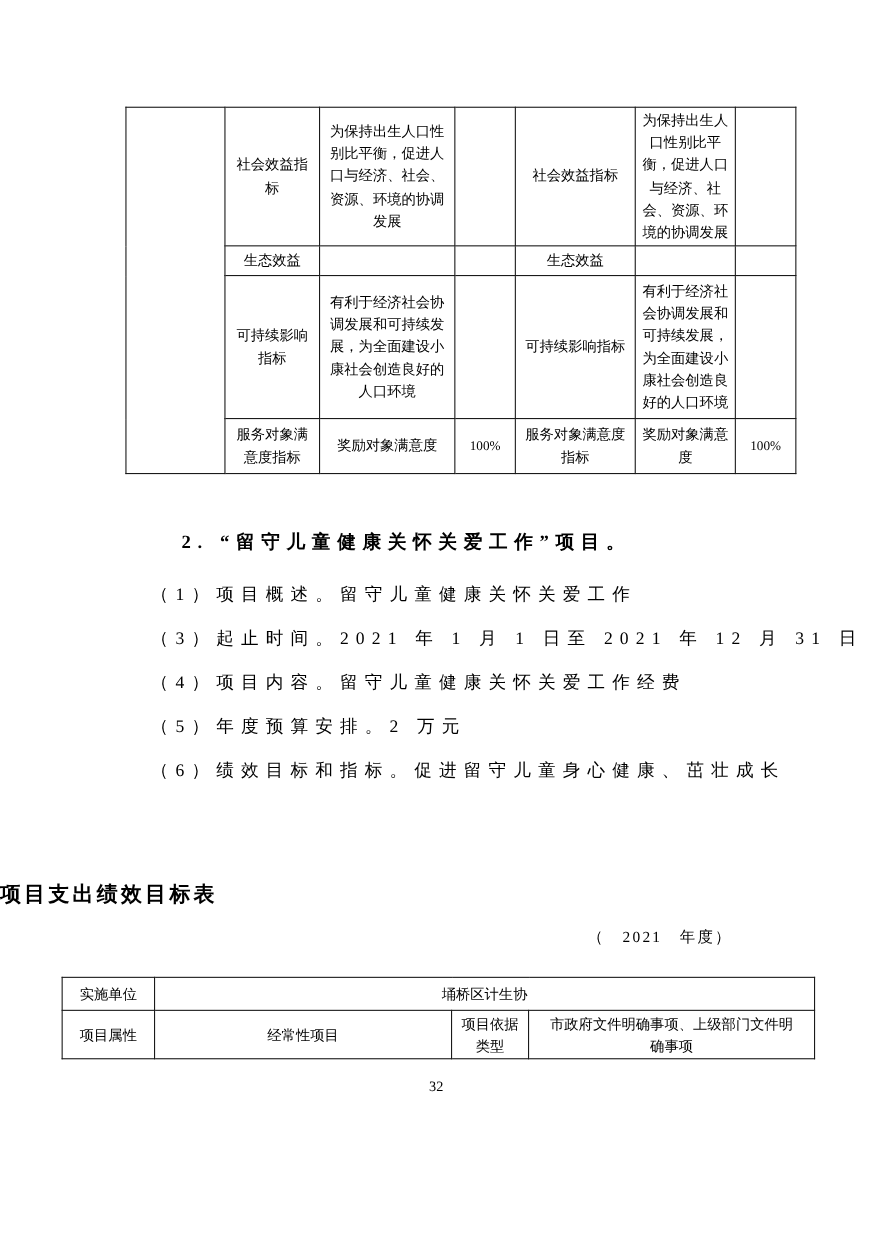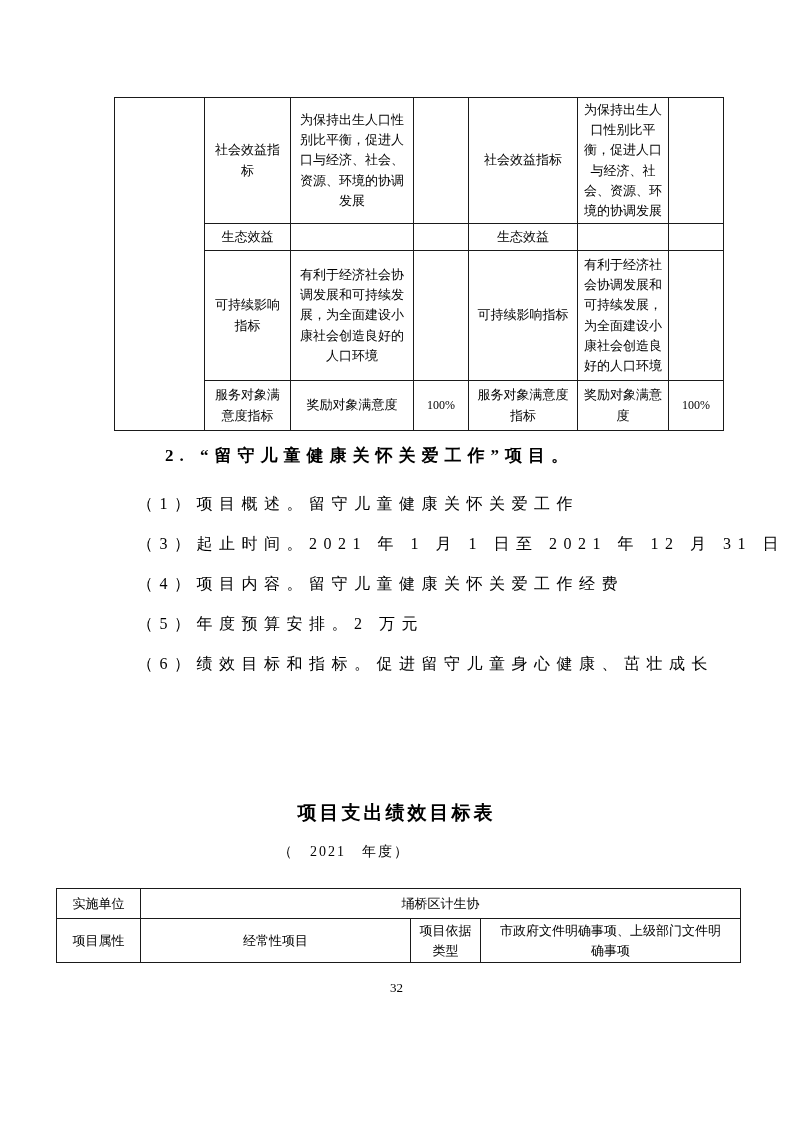--- a/index.html
+++ b/index.html
@@ -26,35 +26,36 @@
   .ind-table tr.r2 td { height:27px; }
   .ind-table tr.r3 td { height:130px; }
   .ind-table tr.r4 td { height:50px; }
 
   
   .section { position:absolute; left:100px; top:442px; width:640px; }
   .sec-heading {
     font-weight:bold; font-size:17px; letter-spacing:6px;
     line-height:28px; margin-left:65px; margin-bottom:14px;
     white-space:nowrap;
+    margin-top:37px;
   }
   .section p {
     font-size:16px; letter-spacing:6.5px; line-height:40px;
     text-align:justify; text-indent:37px;
   }
   .section p.nowrap { white-space:nowrap; text-align:left; }
 
   
   .tbl-title {
     position:absolute; left:0; top:800px; width:793px;
-    text-align:center; font-weight:bold; font-size:19px; letter-spacing:3px;
+    text-align:left; font-weight:bold; font-size:19px; letter-spacing:3px;
   }
   .tbl-year {
-    position:absolute; left:11px; top:843px; width:666px;
-    text-align:center; font-size:14px; letter-spacing:2px;
+    position:absolute; left:0; top:843px; width:666px;
+    text-align:right; font-size:14px; letter-spacing:2px;
   }
 
   
   .proj-table { position:absolute; left:56px; top:888px; }
   .proj-table td { font-size:13px; line-height:1.5; padding:0 4px; }
   .proj-table tr.pr1 td { height:30px; }
   .proj-table tr.pr2 td { height:30px;margin-left:12px; }
   .proj-table tr.pr3 td { height:44px; }
   .proj-table .basis-value { padding:0 18px; }
 

